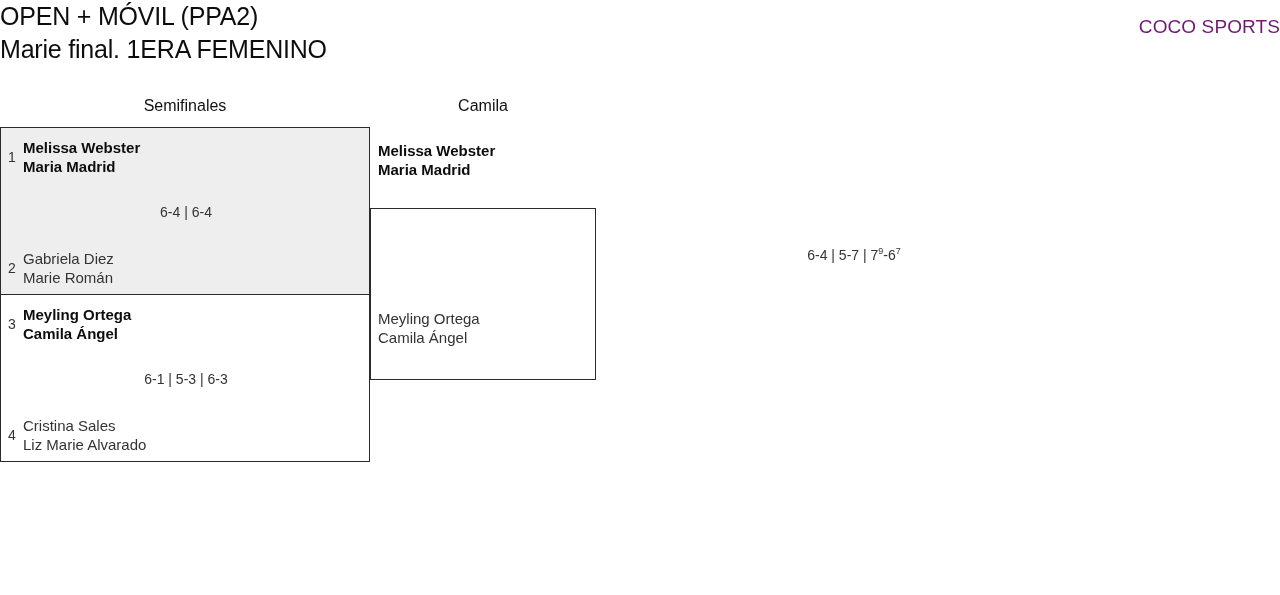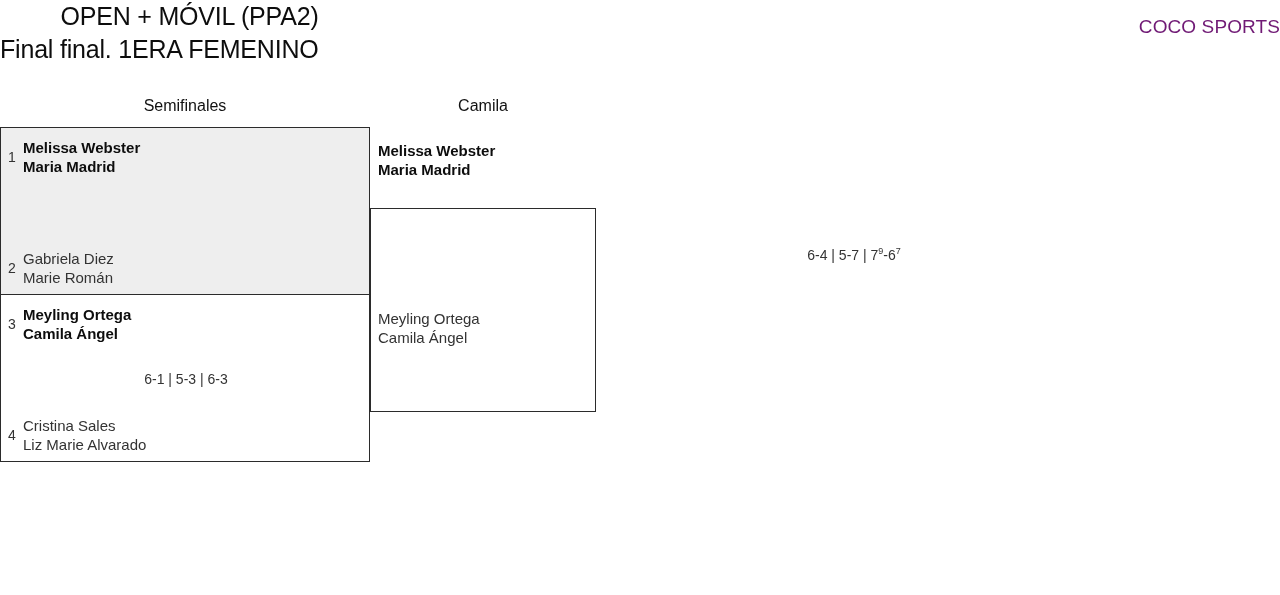--- a/index.html
+++ b/index.html
@@ -21,21 +21,20 @@
   .header-title {
     position: absolute;
     left: 0px;
     top: 0px;
     font-size: 25px;
     line-height: 33px;
     font-weight: 400;
     color: #0d0d0d;
     white-space: nowrap;
     letter-spacing: -0.2px;
-    text-align: right;
   }
   .header-title .title-line {
     display: block;
   }
   .brand {
     position: absolute;
     right: 0px;
     top: 15px;
     font-size: 19px;
     line-height: 24px;
@@ -73,21 +72,21 @@
     box-sizing: border-box;
     border: 1px solid #2b2b2b;
     background: #ffffff;
   }
   .match-box.highlight {
     background: #eeeeee;
   }
 
   .sf1 { left: 0px;   top: 127px; width: 370px; height: 168px; }
   .sf2 { left: 0px;   top: 294px; width: 370px; height: 168px; }
-  .final-box { left: 370px; top: 208px; width: 226px; height: 204px; }
+  .final-box { left: 370px; top: 208px; width: 226px; height: 172px; }
 
   
   .team {
     position: absolute;
     display: flex;
     align-items: center;
     white-space: nowrap;
   }
   .seed {
     width: 22px;
@@ -153,38 +152,39 @@
     font-size: 9px;
     line-height: 0;
     vertical-align: super;
   }
 </style>
 </head>
 <body>
 
 <div class="header-title">
   <span class="title-line">OPEN + MÓVIL (PPA2)</span>
-  <span class="title-line">Final final. 1ERA FEMENINO</span>
+  <span class="title-line">Marie final. 1ERA FEMENINO</span>
 </div>
 
 <div class="brand">COCO SPORTS</div>
 
 <div class="round-header semis">Semifinales</div>
 <div class="round-header final">Camila</div>
 
 <div class="match-box sf1 highlight">
 
   <div class="team sf-top winner">
     <span class="seed">1</span>
     <span class="names">
       <span class="nm">Melissa Webster</span>
       <span class="nm">Maria Madrid</span>
     </span>
   </div>
 
+  <div class="score sf-score">6-4 | 6-4</div>
 
   <div class="team sf-bottom">
     <span class="seed">2</span>
     <span class="names">
       <span class="nm">Gabriela Diez</span>
       <span class="nm">Marie Román</span>
     </span>
   </div>
 
 </div>

